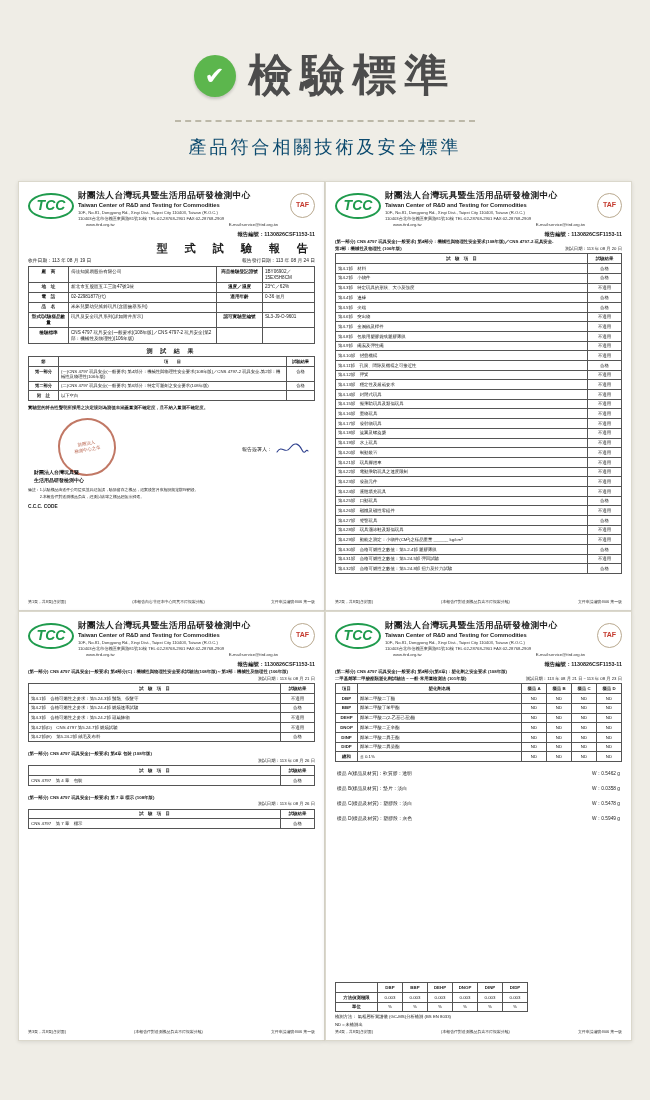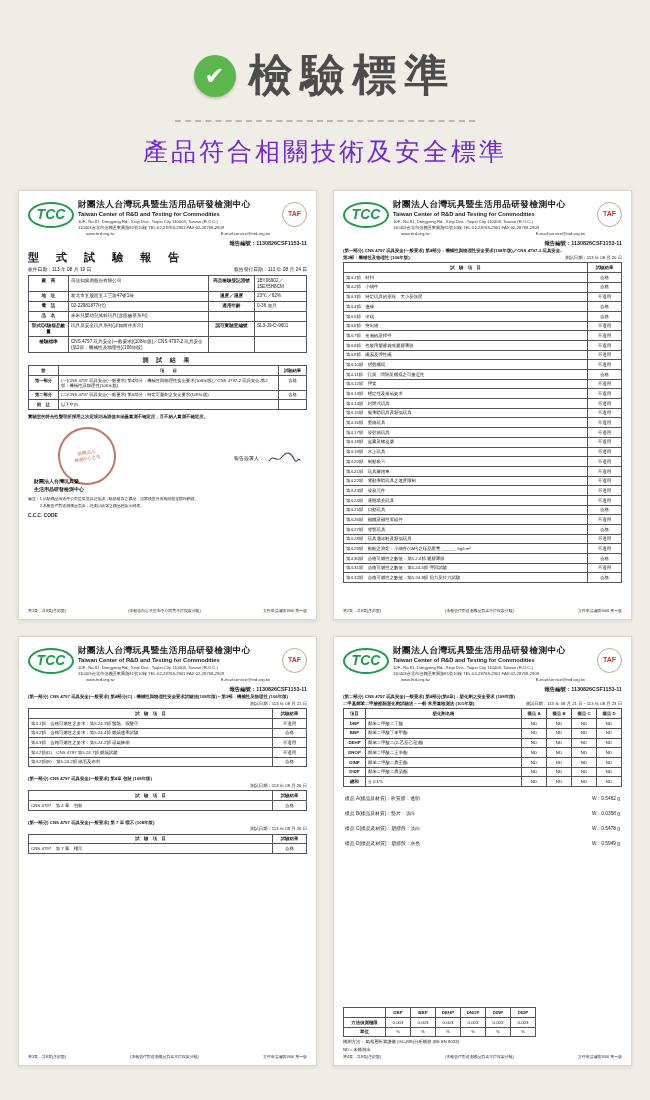--- a/index.html
+++ b/index.html
@@ -4,23 +4,23 @@
 <style>
   *{margin:0;padding:0;box-sizing:border-box}
   html,body{width:650px;height:1100px}
   body{background:#efede6;font-family:"Liberation Sans","DejaVu Sans",sans-serif;color:#222;overflow:hidden}
 
   .hero{text-align:center;padding-top:46px}
   .hero-row{display:flex;align-items:center;justify-content:center;gap:13px}
   .badge{width:42px;height:42px;border-radius:50%;background:#5cb64d;color:#fff;font-size:24px;font-weight:bold;display:flex;align-items:center;justify-content:center;box-shadow:0 2px 3px rgba(0,0,0,.18)}
   .title{font-size:44px;font-weight:bold;color:#4c4c4c;letter-spacing:8px}
   .divider{width:300px;border-top:2px dashed #bcb8a8;margin:15px auto 13px}
-  .subtitle{font-size:25px;color:#6d28d9;letter-spacing:3px}
-
-  .grid{display:grid;grid-template-columns:1fr 1fr;gap:16px;padding:22px 18px 0}
+  .subtitle{font-size:18px;color:#0c4a6e;letter-spacing:3px}
+
+  .grid{display:grid;grid-template-columns:1fr 1fr;padding:22px 18px 0}
   .cert{background:#fff;border:1px solid #dbd8cc;box-shadow:0 1px 4px rgba(0,0,0,.10);height:430px;padding:8px 9px 5px;display:flex;flex-direction:column;font-size:4.6px;line-height:1.25;color:#1b1b1b}
 
   .chead{display:flex;align-items:flex-start;gap:4px}
   .clogo{flex:0 0 auto;width:46px;height:26px;border:2px solid #1f9b4d;border-radius:50%;color:#1f9b4d;font-weight:bold;font-style:italic;font-size:14px;display:flex;align-items:center;justify-content:center;margin-top:3px}
   .corg{flex:1;text-align:left}
   .czh{font-size:8.6px;font-weight:bold;letter-spacing:.5px}
   .cen{font-size:5.8px;font-weight:bold;margin-top:1px}
   .caddr{font-size:4.2px;color:#333;margin-top:1px}
   .cweb{display:flex;justify-content:space-between;padding:0 8px}
   .ctaf{flex:0 0 auto;width:25px;height:25px;border-radius:50%;border:1px solid #b9a98f;display:flex;align-items:center;justify-content:center;margin-top:3px}
@@ -33,21 +33,21 @@
   .row{display:contents}
   .cell{border-right:.5px solid #555;border-bottom:.5px solid #555;padding:1.6px 2px;overflow:hidden}
   .th{font-weight:bold;text-align:center}
   .tc-c{text-align:center}
   .t2{grid-template-columns:1fr 34px;font-size:4.4px}
   .ti{grid-template-columns:40px 1fr 46px 52px;font-size:4.6px}
   .tr3{grid-template-columns:30px 1fr 28px;font-size:4.3px}
   .t6{grid-template-columns:22px 1fr 25px 25px 25px 25px;font-size:4.4px}
   .t7{grid-template-columns:42px repeat(6,25px);font-size:4.4px;width:max-content}
 
-  .c1-title{text-align:left;font-size:11px;font-weight:bold;letter-spacing:7px;margin:3px 0 2px}
+  .c1-title{text-align:right;font-size:11px;font-weight:bold;letter-spacing:7px;margin:3px 0 2px}
   .c1-dates{display:flex;justify-content:space-between;font-size:4.8px;margin-bottom:2px}
   .c1-rt{text-align:center;font-size:6px;font-weight:bold;letter-spacing:3px;margin:4px 0 1px}
   .c1-stmt{font-size:4.4px;font-weight:bold;margin-top:4px}
   .c1-stamparea{position:relative;height:70px;margin-top:6px}
   .stampc{position:absolute;left:30px;top:2px;width:58px;height:58px;border:2px solid rgba(178,86,62,.8);border-radius:50%;color:rgba(178,86,62,.95);display:flex;flex-direction:column;align-items:center;justify-content:center;font-size:4.4px;text-align:center;transform:rotate(-10deg);line-height:1.35}
   .stamptxt{position:absolute;left:6px;bottom:2px;font-size:5px;font-weight:bold;line-height:1.5}
   .signer{position:absolute;right:6px;top:26px;font-size:5px;display:flex;align-items:center;gap:3px}
   .c1-notes{font-size:3.9px;color:#222;margin-top:2px}
   .c1-ccc{font-size:4.8px;font-weight:bold;margin-top:4px}
 

